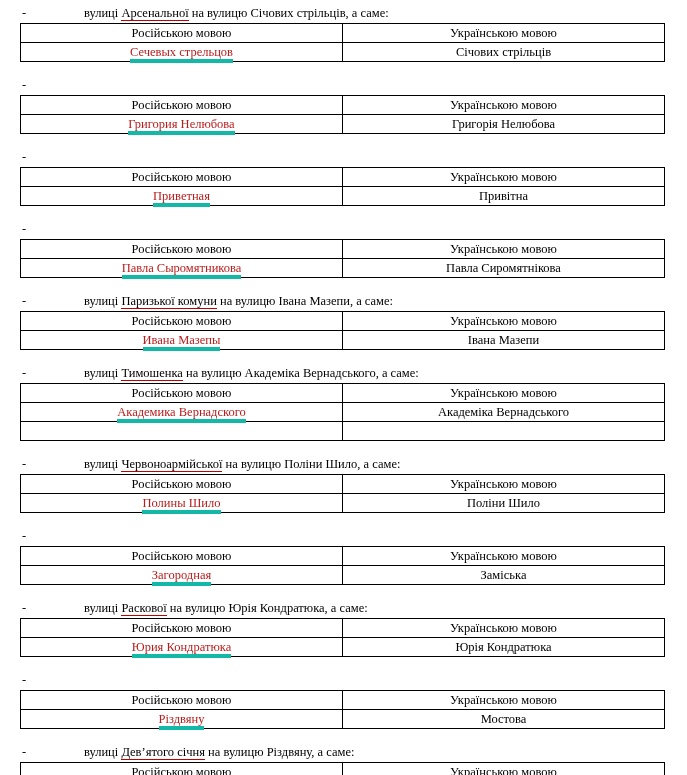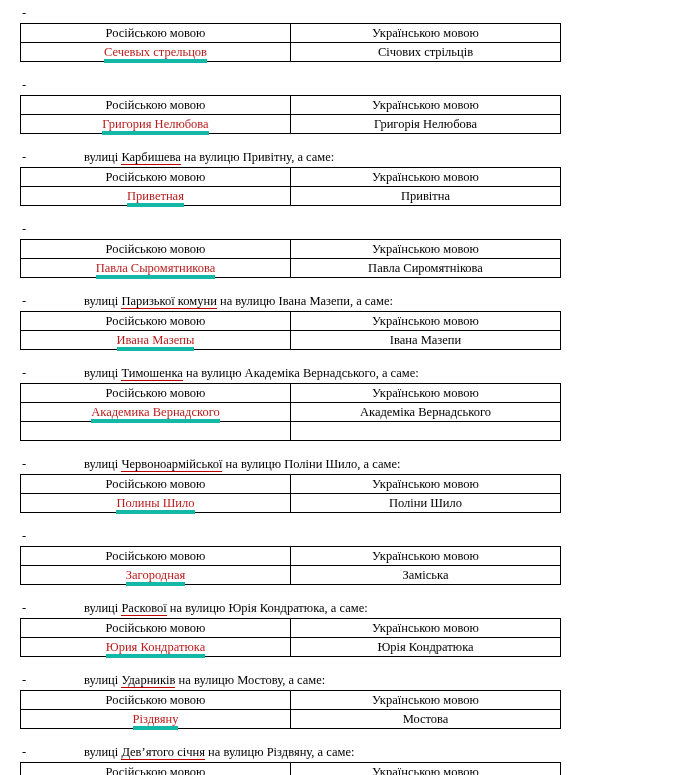--- a/index.html
+++ b/index.html
@@ -35,21 +35,21 @@
     width: 62px;
     flex: 0 0 62px;
     color: #000;
   }
   .head-text {
     flex: 1 1 auto;
     white-space: nowrap;
   }
   table.names {
     border-collapse: collapse;
-    width: 541px;
+    width: 645px;
     margin-left: 20px;
     table-layout: fixed;
   }
   table.names td, table.names th {
     border: 1px solid #000000;
     height: 18px;
     text-align: center;
     vertical-align: middle;
     font-weight: normal;
     font-size: 12.5px;
@@ -75,20 +75,21 @@
 </style>
 </head>
 <body>
 
 <div class="page">
   <div id="entries">
       <div class="gap-small"></div>
       <div class="entry">
         <div class="entry-head">
           <span class="dash">-</span>
+          <span class="head-text"><span>вулиці </span><span class="spell">Арсенальної</span><span> на вулицю </span><span>Січових стрільців</span><span>, а саме:</span></span>
         </div>
         <table class="names">
           <thead>
             <tr>
               <th class="col">Російською мовою</th>
               <th class="col">Українською мовою</th>
             </tr>
           </thead>
           <tbody>
             <tr>
@@ -115,21 +116,20 @@
               <td class="col"><span class="spell-red">Григория Нелюбова</span></td>
               <td class="col">Григорія Нелюбова</td>
             </tr>
           </tbody>
         </table>
       </div>
       <div class="gap"></div>
       <div class="entry">
         <div class="entry-head">
           <span class="dash">-</span>
-          <span class="head-text"><span>вулиці </span><span class="spell">Карбишева</span><span> на вулицю </span><span>Привітну</span><span>, а саме:</span></span>
         </div>
         <table class="names">
           <thead>
             <tr>
               <th class="col">Російською мовою</th>
               <th class="col">Українською мовою</th>
             </tr>
           </thead>
           <tbody>
             <tr>
@@ -264,21 +264,20 @@
               <td class="col"><span class="spell-red">Юрия Кондратюка</span></td>
               <td class="col">Юрія Кондратюка</td>
             </tr>
           </tbody>
         </table>
       </div>
       <div class="gap"></div>
       <div class="entry">
         <div class="entry-head">
           <span class="dash">-</span>
-          <span class="head-text"><span>вулиці </span><span class="spell">Ударників</span><span> на вулицю </span><span>Мостову</span><span>, а саме:</span></span>
         </div>
         <table class="names">
           <thead>
             <tr>
               <th class="col">Російською мовою</th>
               <th class="col">Українською мовою</th>
             </tr>
           </thead>
           <tbody>
             <tr>

